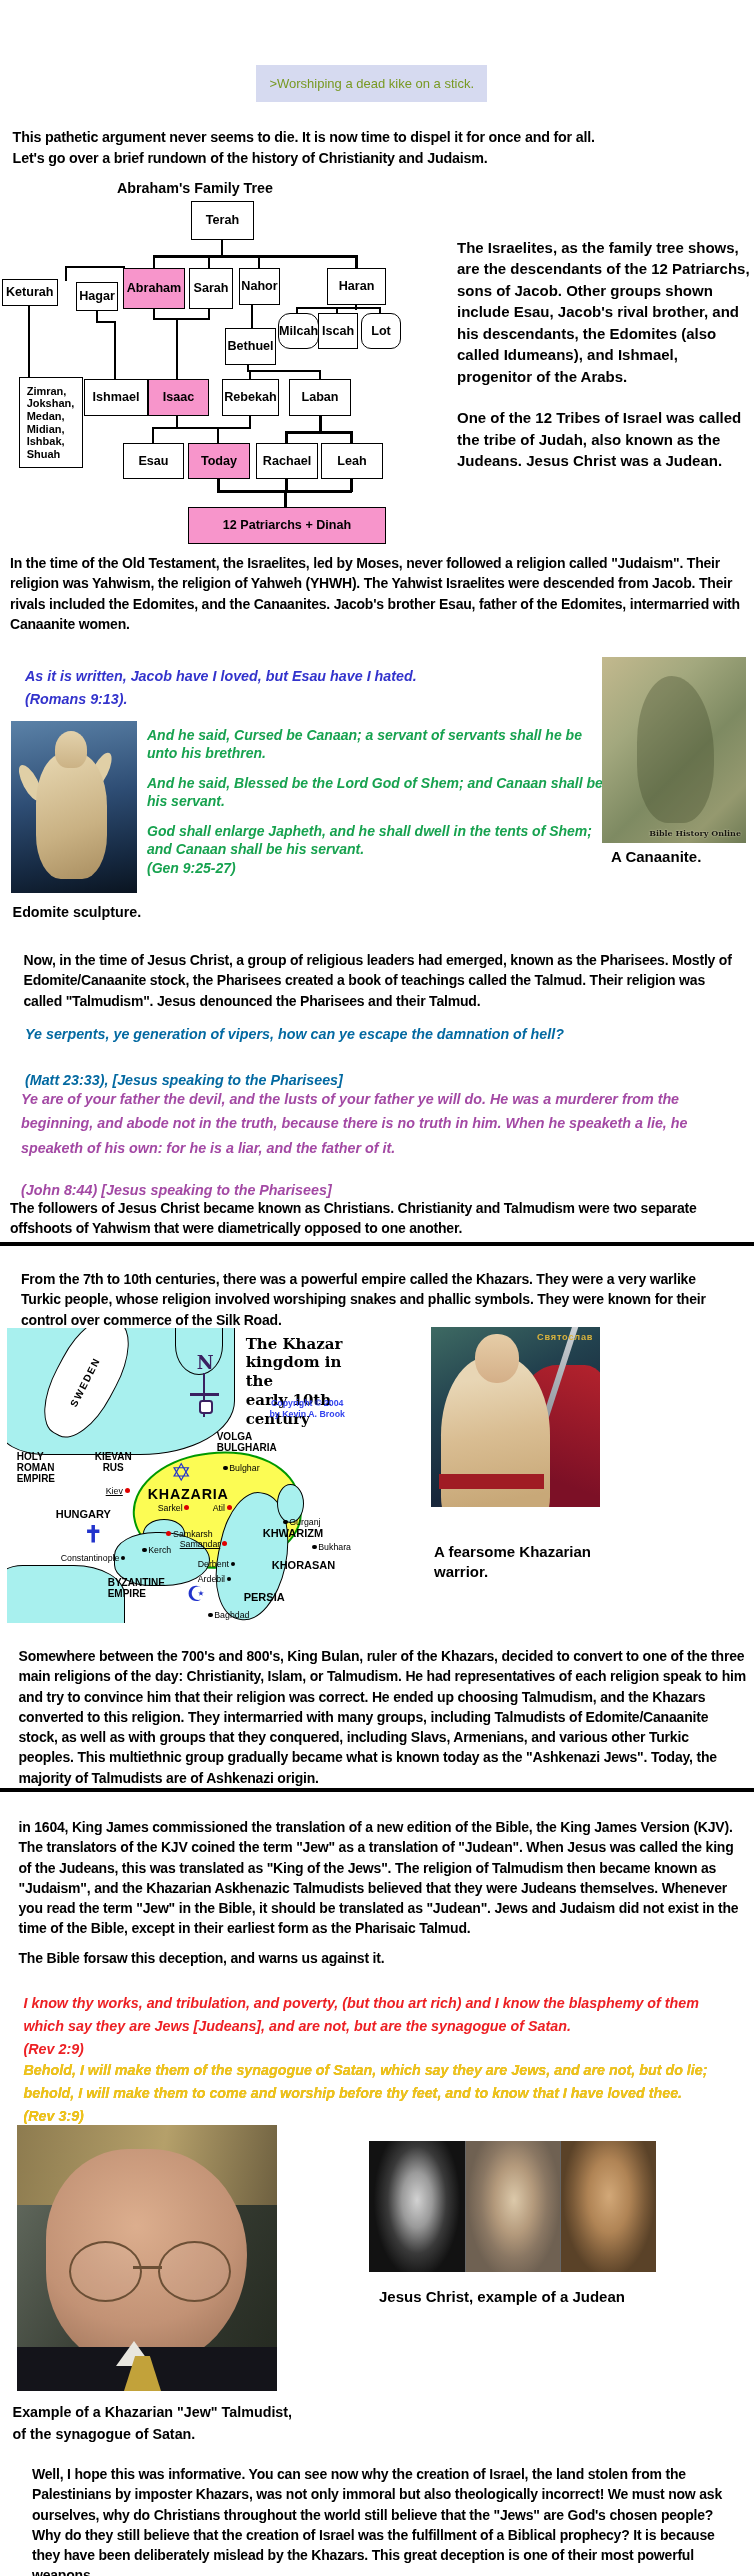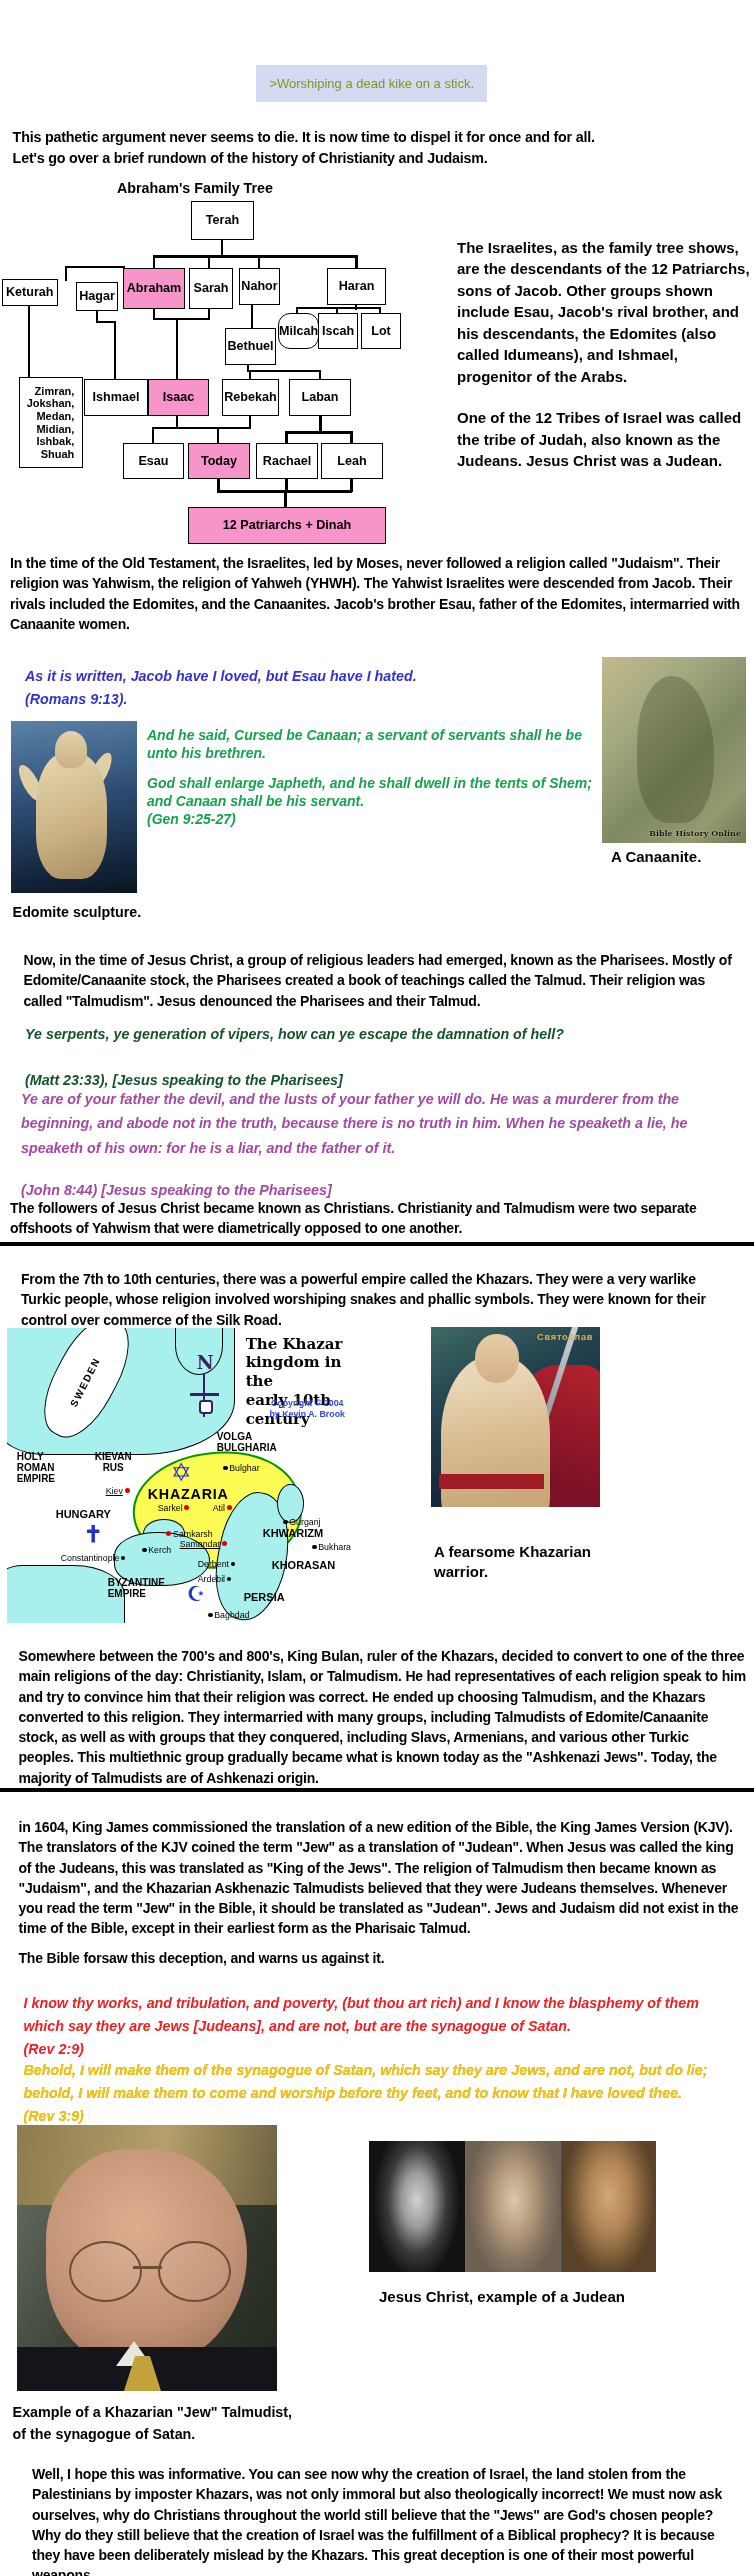--- a/index.html
+++ b/index.html
@@ -11,21 +11,21 @@
   .quote{font-style:italic;font-size:14.3px;line-height:1.62;}
   .cap{font-size:14.3px;line-height:1.35;}
 
   
   #quote-box{left:256px;top:65px;background:#d6daf0;padding:11px 13.4px;font-weight:400;font-size:13px;}
 
   
   #tree{left:0;top:180px;width:453px;height:369px;}
   #tree-title{left:117px;top:0;font-size:14.3px;}
   .tnode{position:absolute;background:#fff;border:1.7px solid #000;display:flex;align-items:center;
-         justify-content:center;text-align:right;font-size:12.6px;line-height:1.15;}
+         justify-content:center;text-align:left;font-size:12.6px;line-height:1.15;}
   .tl{position:absolute;background:#000;}
 
   
   #israelites{left:457px;top:237px;width:295px;font-size:15px;line-height:1.43;}
   #israelites .gap{height:20px;}
 
   
   .imgbox{position:absolute;overflow:hidden;}
   #edomite-img{left:11px;top:721px;width:126px;height:172px;
      background:linear-gradient(170deg,#5b82a8 0%,#2e4d74 45%,#152840 80%,#0a1420 100%);}
@@ -150,21 +150,21 @@
   <div class="tnode" style="left:191px;top:21px;width:61px;height:37px;">Terah</div>
   <div class="tnode" style="left:1.7px;top:99px;width:54px;height:25px;">Keturah</div>
   <div class="tnode" style="left:76px;top:102px;width:40px;height:27px;">Hagar</div>
   <div class="tnode" style="left: 123px; top: 88px; width: 60px; height: 39px; background-color: rgb(247, 149, 203);">Abraham</div>
   <div class="tnode" style="left:189px;top:88px;width:42px;height:39px;">Sarah</div>
   <div class="tnode" style="left:239px;top:88px;width:39px;height:35px;">Nahor</div>
   <div class="tnode" style="left:327px;top:88px;width:57px;height:35px;">Haran</div>
   <div class="tnode" style="left:225px;top:148px;width:49px;height:35px;">Bethuel</div>
   <div class="tnode" style="left:278px;top:133px;width:39px;height:34px;border-radius:12px;">Milcah</div>
   <div class="tnode" style="left:318px;top:133px;width:38px;height:34px;">Iscah</div>
-  <div class="tnode" style="left:361px;top:133px;width:38px;height:34px;">Lot</div>
+  <div class="tnode" style="left:361px;top:133px;width:38px;height:34px;border-radius:10px;">Lot</div>
   <div class="tnode prel" style="left:18.5px;top:197px;width:62px;height:89px;font-size:11px;">Zimran,
 Jokshan,
 Medan,
 Midian,
 Ishbak,
 Shuah</div>
   <div class="tnode" style="left:84px;top:199px;width:62px;height:35px;">Ishmael</div>
   <div class="tnode" style="left: 148px; top: 199px; width: 59px; height: 35px; background-color: rgb(247, 149, 203);">Isaac</div>
   <div class="tnode" style="left:222px;top:199px;width:55px;height:35px;">Rebekah</div>
   <div class="tnode" style="left:289px;top:199px;width:60px;height:35px;">Laban</div>
@@ -188,35 +188,36 @@
 
 <div id="edomite-img" class="imgbox">
   <div class="ed-horn" style="left:11.7px;top:42px;transform:rotate(-28deg);"></div>
   <div class="ed-horn" style="left:82px;top:30px;transform:rotate(26deg);"></div>
   <div class="ed-body"></div>
   <div class="ed-head"></div>
 </div>
 
 <div class="abs quote" style="left: 147px; top: 726px; width: 460px; font-size: 14px; line-height: 1.3; color: rgb(23, 162, 79);">
   <div style="margin-bottom:11.7px;">And he said, Cursed be Canaan; a servant of servants shall he be unto his brethren.</div>
+  <div style="margin-bottom:11.7px;">And he said, Blessed be the Lord God of Shem; and Canaan shall be his servant.</div>
   <div class="prel">God shall enlarge Japheth, and he shall dwell in the tents of Shem; and Canaan shall be his servant.
 (Gen 9:25-27)</div>
 </div>
 
 <div id="canaanite-img" class="imgbox">
   <div class="ca-fig"></div>
   <span class="watermark">Bible History Online</span>
 </div>
 <div class="abs cap" style="left:611px;top:847px;font-size:15px;">A Canaanite.</div>
 
 <div class="abs cap" style="left:12.6px;top:903px;">Edomite sculpture.</div>
 
 <div class="abs para" style="left:23.5px;top:950px;width:713px;">Now, in the time of Jesus Christ, a group of religious leaders had emerged, known as the Pharisees. Mostly of Edomite/Canaanite stock, the Pharisees created a book of teachings called the Talmud. Their religion was called "Talmudism". Jesus denounced the Pharisees and their Talmud.</div>
 
-<div class="abs quote prel" style="left: 25px; top: 1023px; width: 671px; color: #14532d;">Ye serpents, ye generation of vipers, how can ye escape the damnation of hell?
+<div class="abs quote prel" style="left: 25px; top: 1023px; width: 671px; color: #0369a1;">Ye serpents, ye generation of vipers, how can ye escape the damnation of hell?
 
 (Matt 23:33), [Jesus speaking to the Pharisees]</div>
 
 <div class="abs quote" style="left: 21px; top: 1087px; width: 671px; line-height: 1.7; color: rgb(163, 73, 164);">
   <div>Ye are of your father the devil, and the lusts of your father ye will do. He was a murderer from the beginning, and abode not in the truth, because there is no truth in him. When he speaketh a lie, he speaketh of his own: for he is a liar, and the father of it.</div>
   <div style="margin-top:18.5px;">(John 8:44) [Jesus speaking to the Pharisees]</div>
 </div>
 
 <div class="abs para" style="left:10px;top:1198px;width:736px;">The followers of Jesus Christ became known as Christians. Christianity and Talmudism were two separate offshoots of Yahwism that were diametrically opposed to one another.</div>
 

